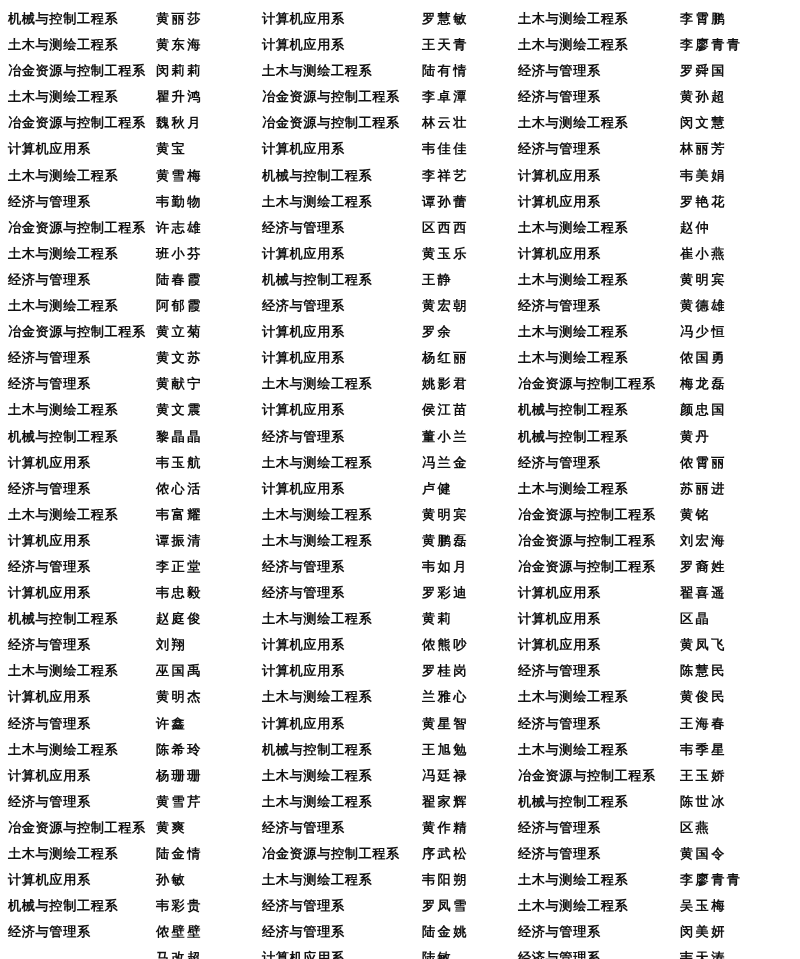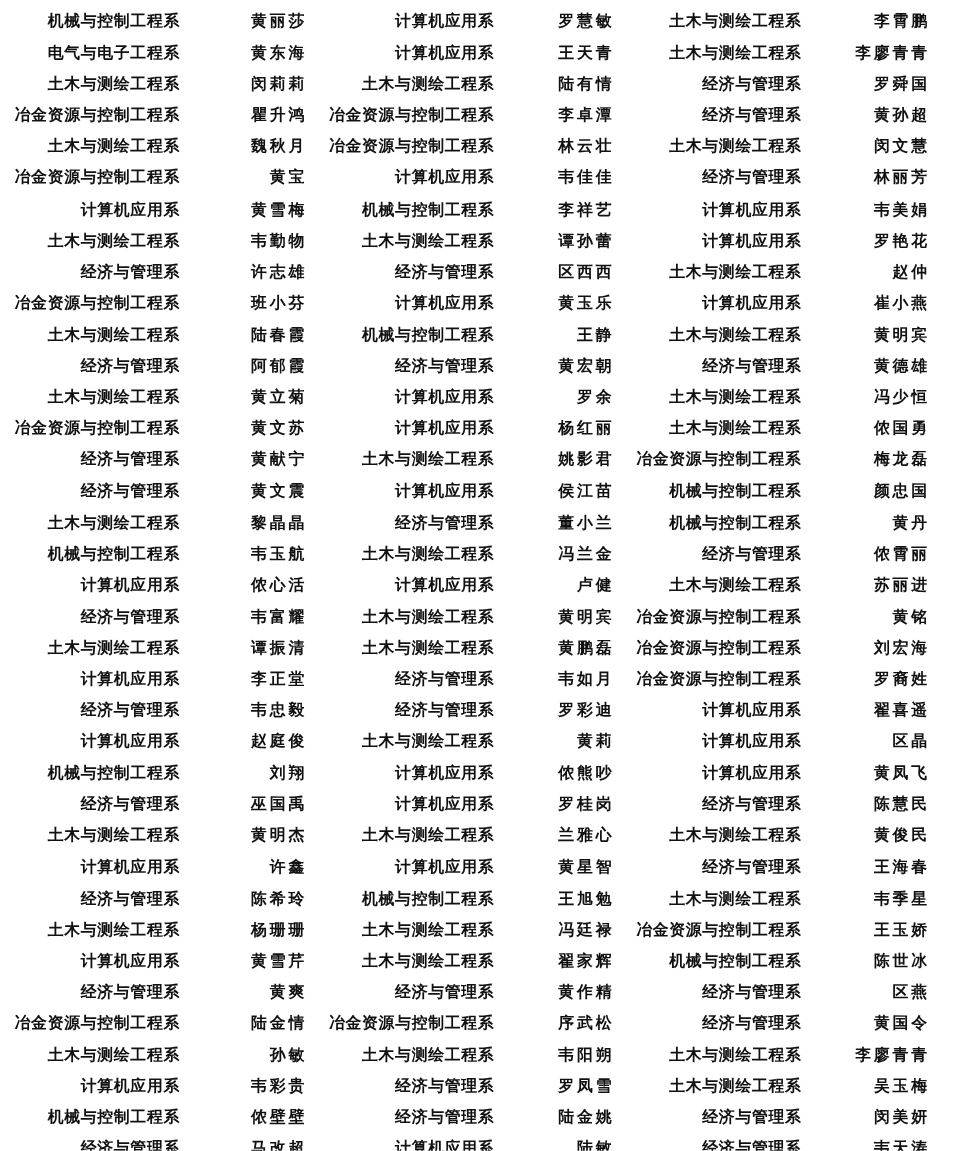--- a/index.html
+++ b/index.html
@@ -13,21 +13,20 @@
     font-family: "DejaVu Sans", sans-serif;
     color: #0a0a0a;
     overflow: hidden;
   }
   #page {
     position: relative;
     width: 800px;
     height: 750px;
     padding: 6px 0 0 0;
     box-sizing: border-box;
-    text-align: right;
   }
   .columns {
     display: flex;
     flex-direction: row;
     align-items: flex-start;
     width: 800px;
   }
   .col {
     display: flex;
     flex-direction: column;
@@ -54,21 +53,20 @@
   }
 </style>
 </head>
 <body>
 
 <div id="page">
   <div class="columns">
 
     <div class="col col-major">
       <div class="cell">机械与控制工程系</div>
-      <div class="cell">电气与电子工程系</div>
       <div class="cell">土木与测绘工程系</div>
       <div class="cell">冶金资源与控制工程系</div>
       <div class="cell">土木与测绘工程系</div>
       <div class="cell">冶金资源与控制工程系</div>
       <div class="cell">计算机应用系</div>
       <div class="cell">土木与测绘工程系</div>
       <div class="cell">经济与管理系</div>
       <div class="cell">冶金资源与控制工程系</div>
       <div class="cell">土木与测绘工程系</div>
       <div class="cell">经济与管理系</div>

